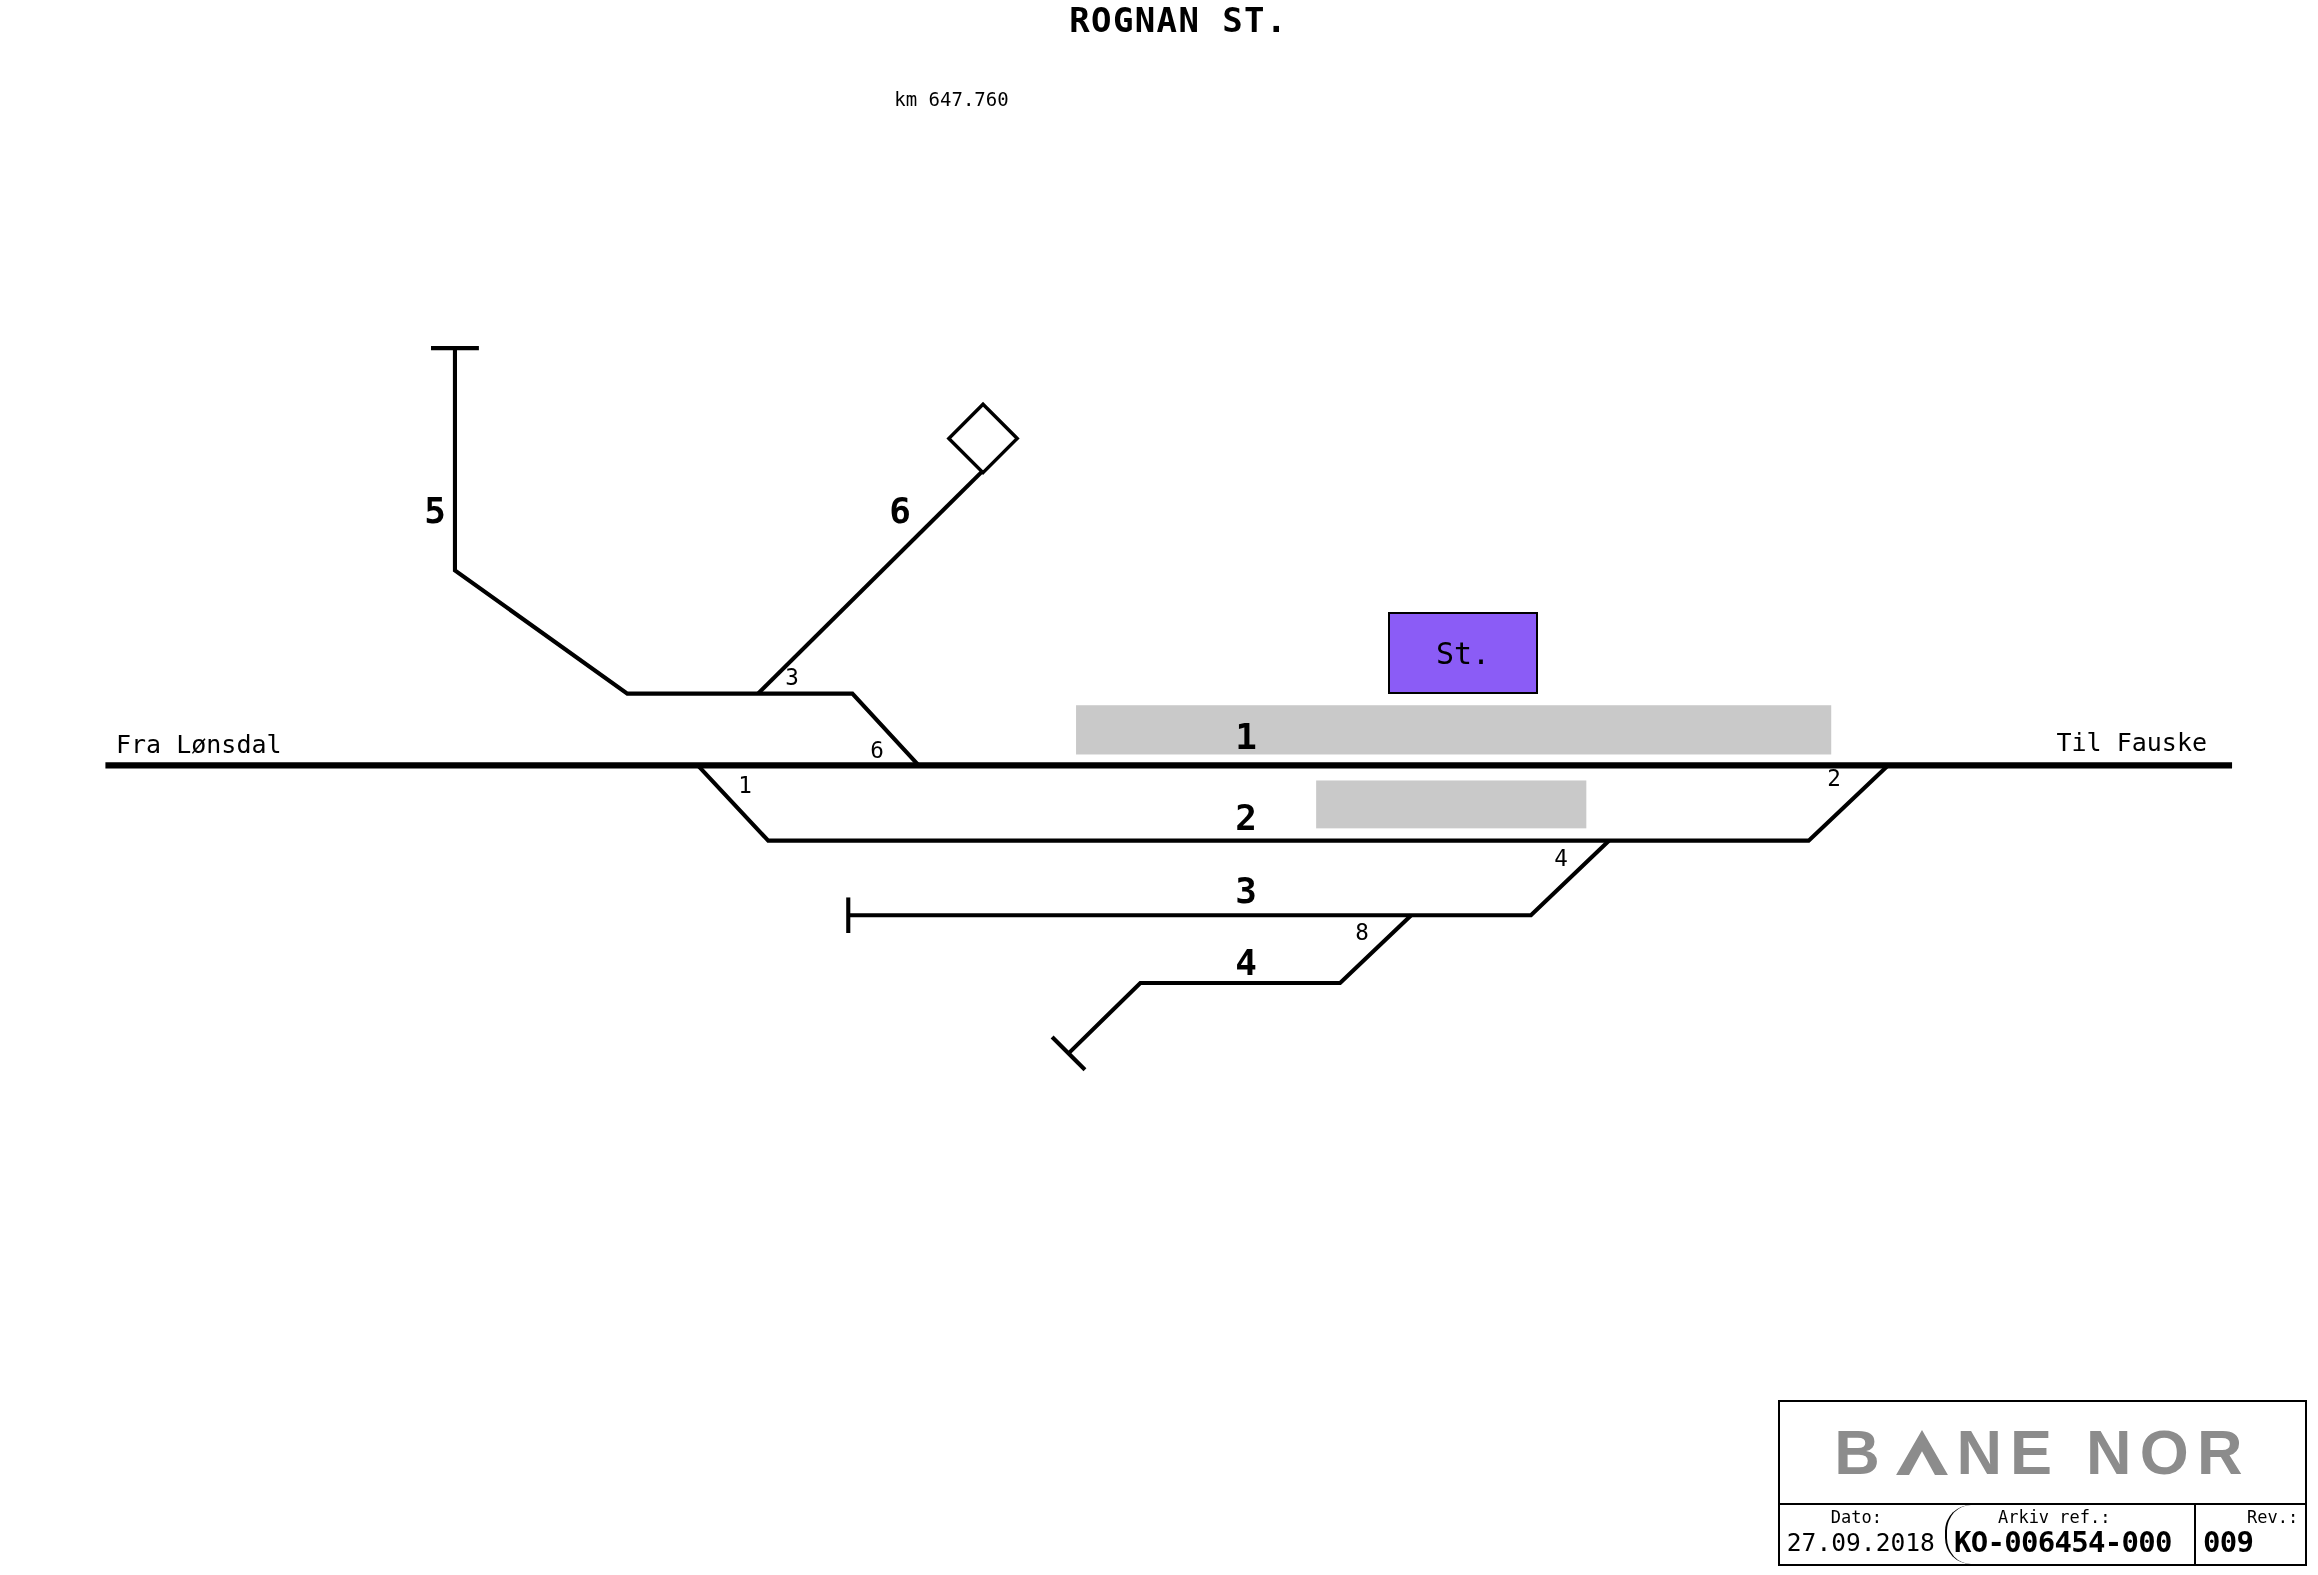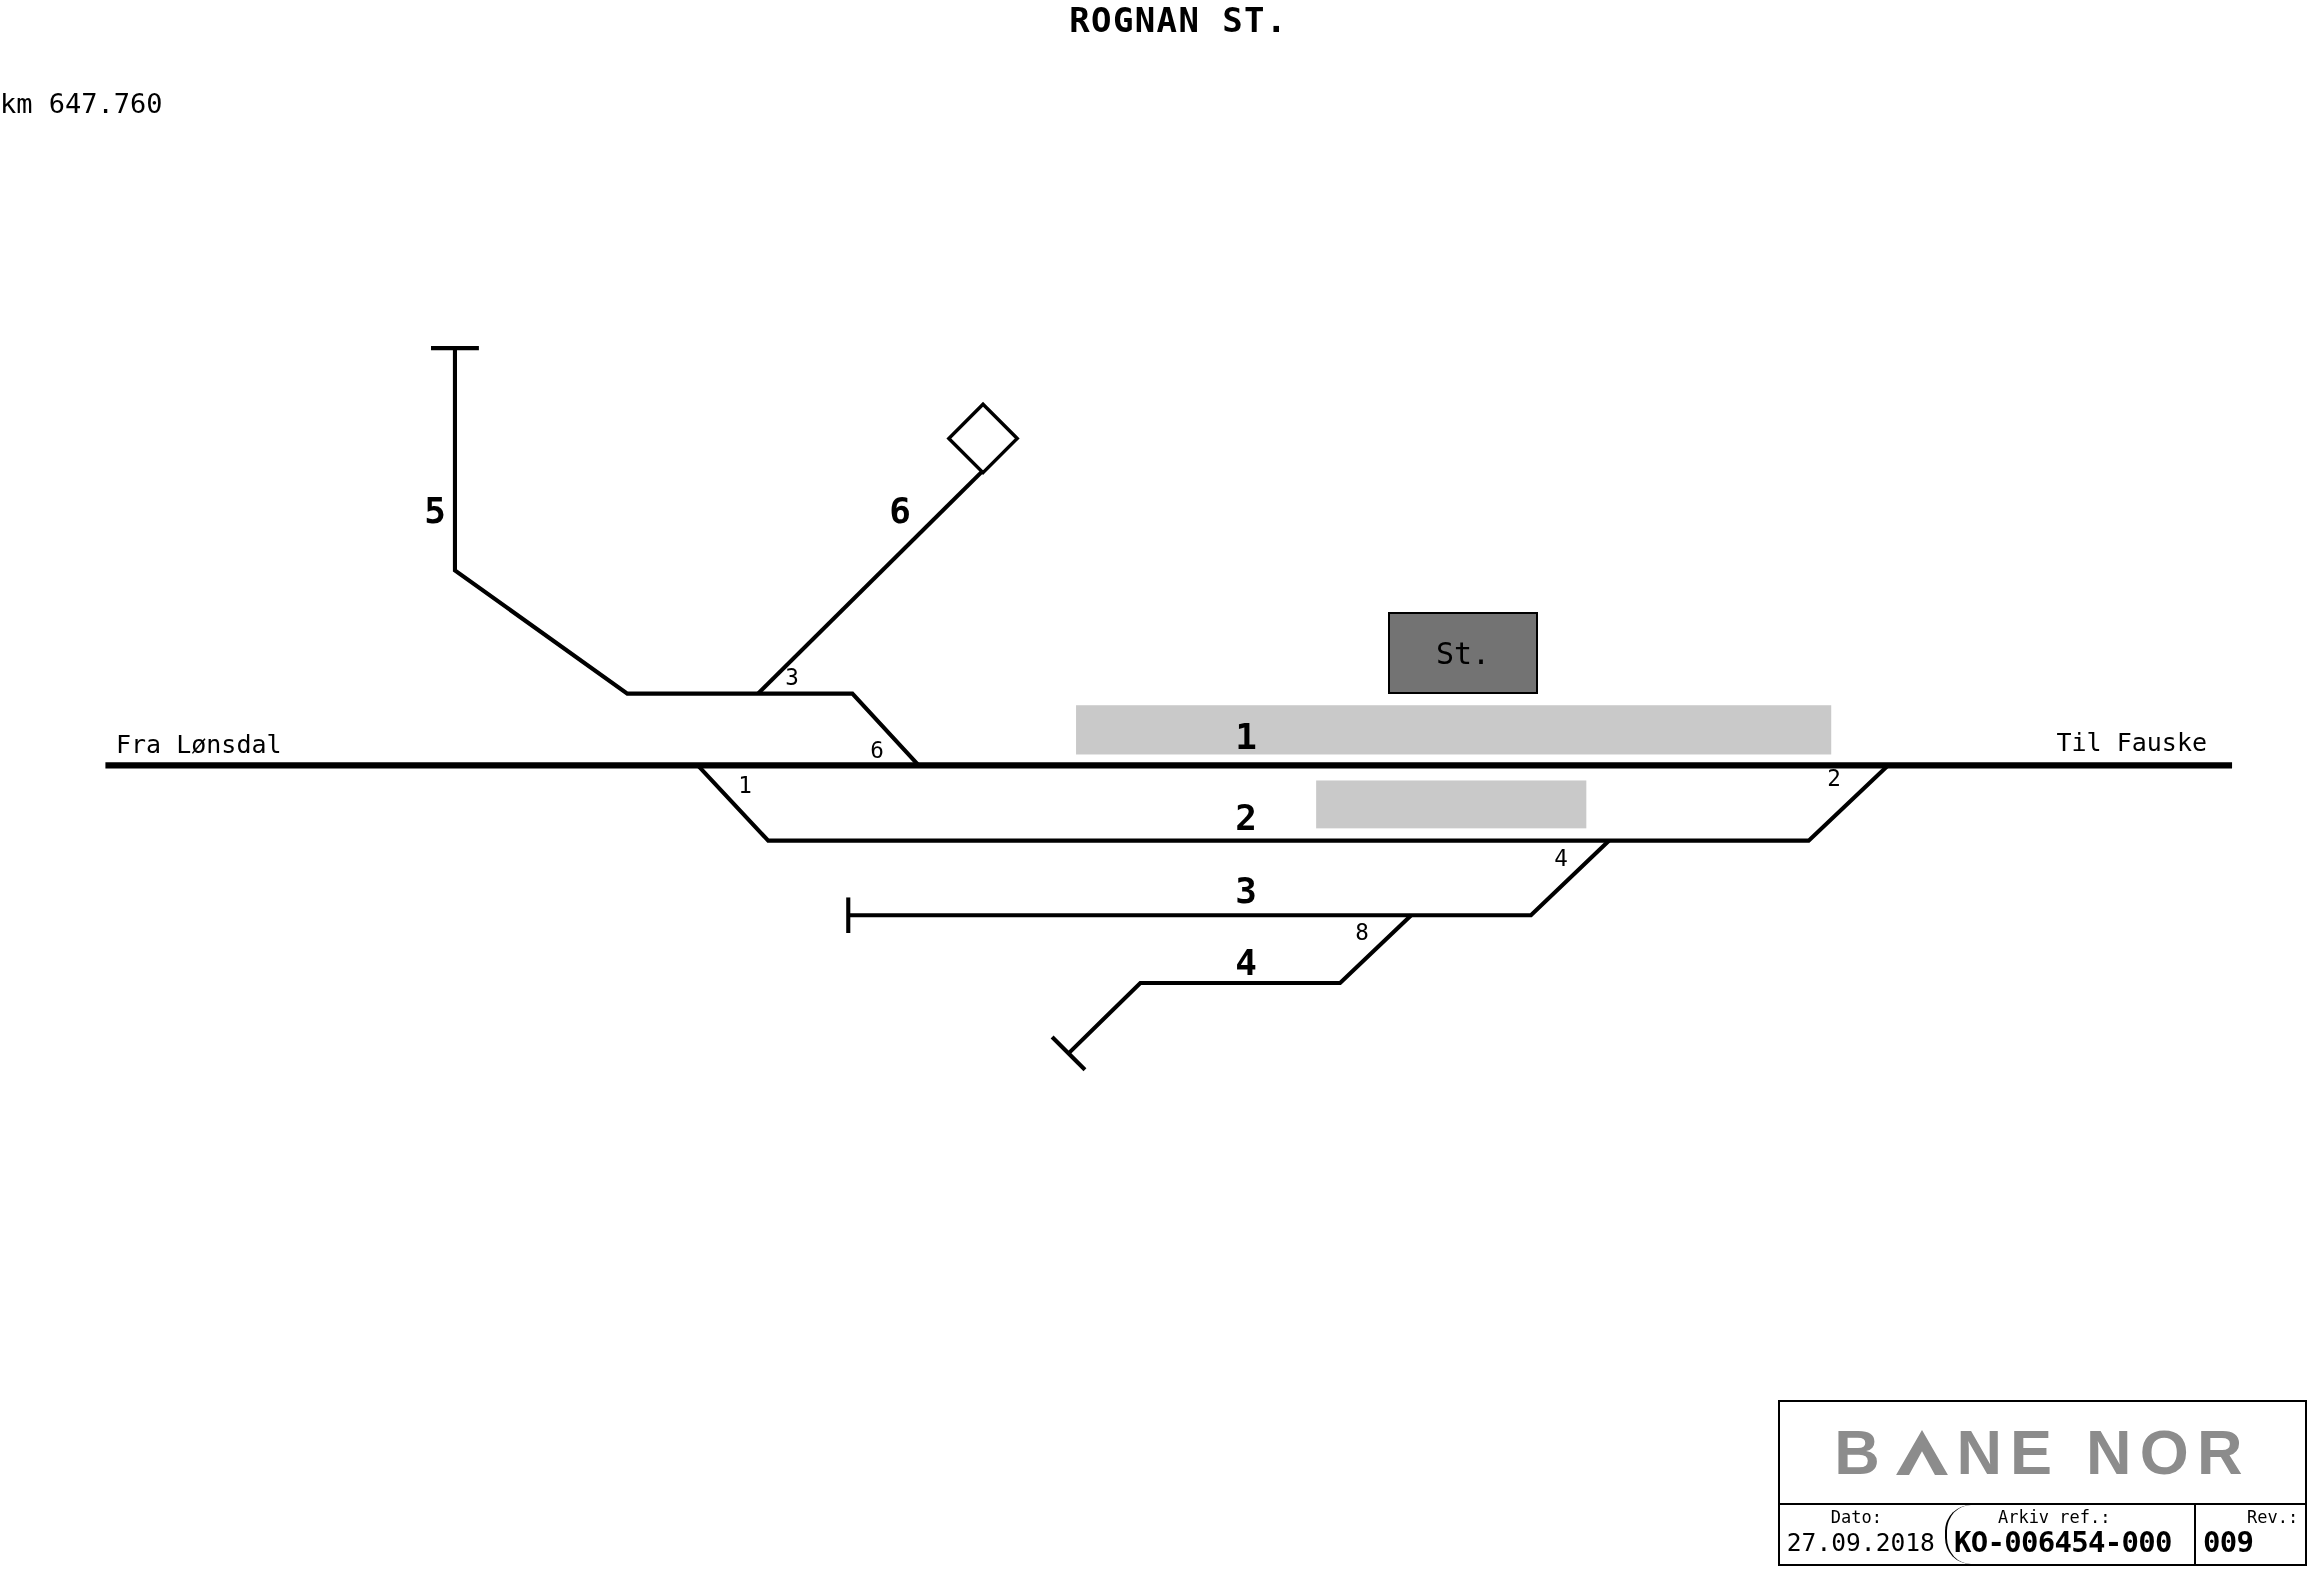--- a/index.html
+++ b/index.html
@@ -21,35 +21,35 @@
 
   .station-title {
     left: 0; top: 52; width: 2319px;
     text-align: center;
     font-size: 34px; font-weight: bold;
     letter-spacing: 1.4px;
     margin-left: 19px;
   }
   .station-sub {
     left: 0; top: 88px; width: 1903px;
-    text-align: left;
-    font-size: 27px;
+    text-align: center;
+    font-size: 19px;
   }
   .dir-label { font-size: 25px; }
   .track-num {
     width: 48px; text-align: center;
     font-size: 36px; font-weight: bold; line-height: 36px;
   }
   .switch-num {
     width: 30px; text-align: center;
     font-size: 22.6px; line-height: 22.6px;
   }
   .st-box {
     left: 1388px; top: 612px; width: 146px; height: 78px;
-    border: 2.1px solid #000; background: #737373;
+    border: 2.1px solid #000; background: #8b5cf6;
     display: flex; align-items: center; justify-content: center;
     font-size: 30px;
   }
 
   
   .title-block {
     left: 1778px; top: 1400px; width: 529px; height: 166px;
     border: 2.1px solid #000; box-sizing: border-box;
     background: #fff;
     display: flex; flex-direction: column;

